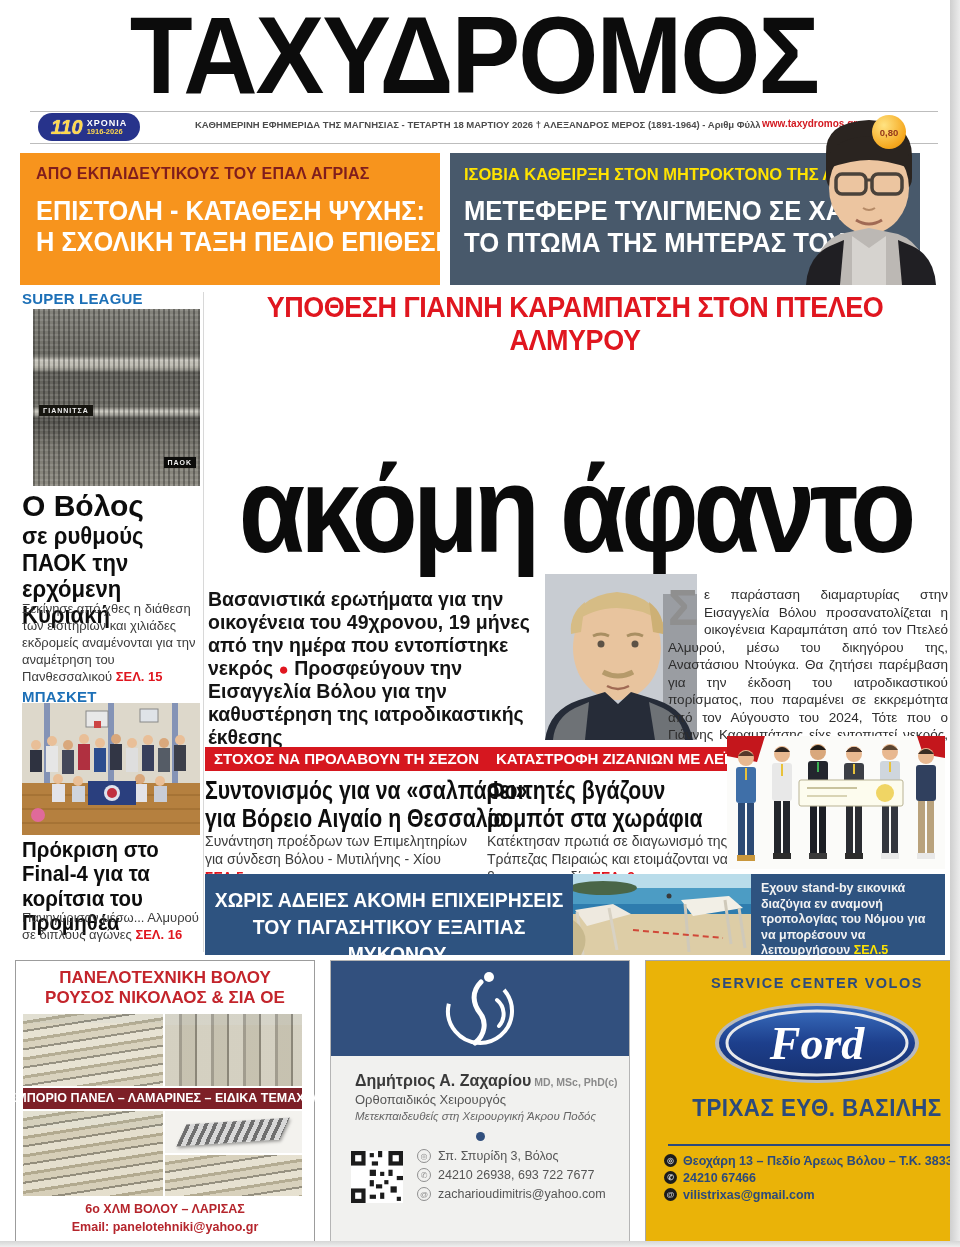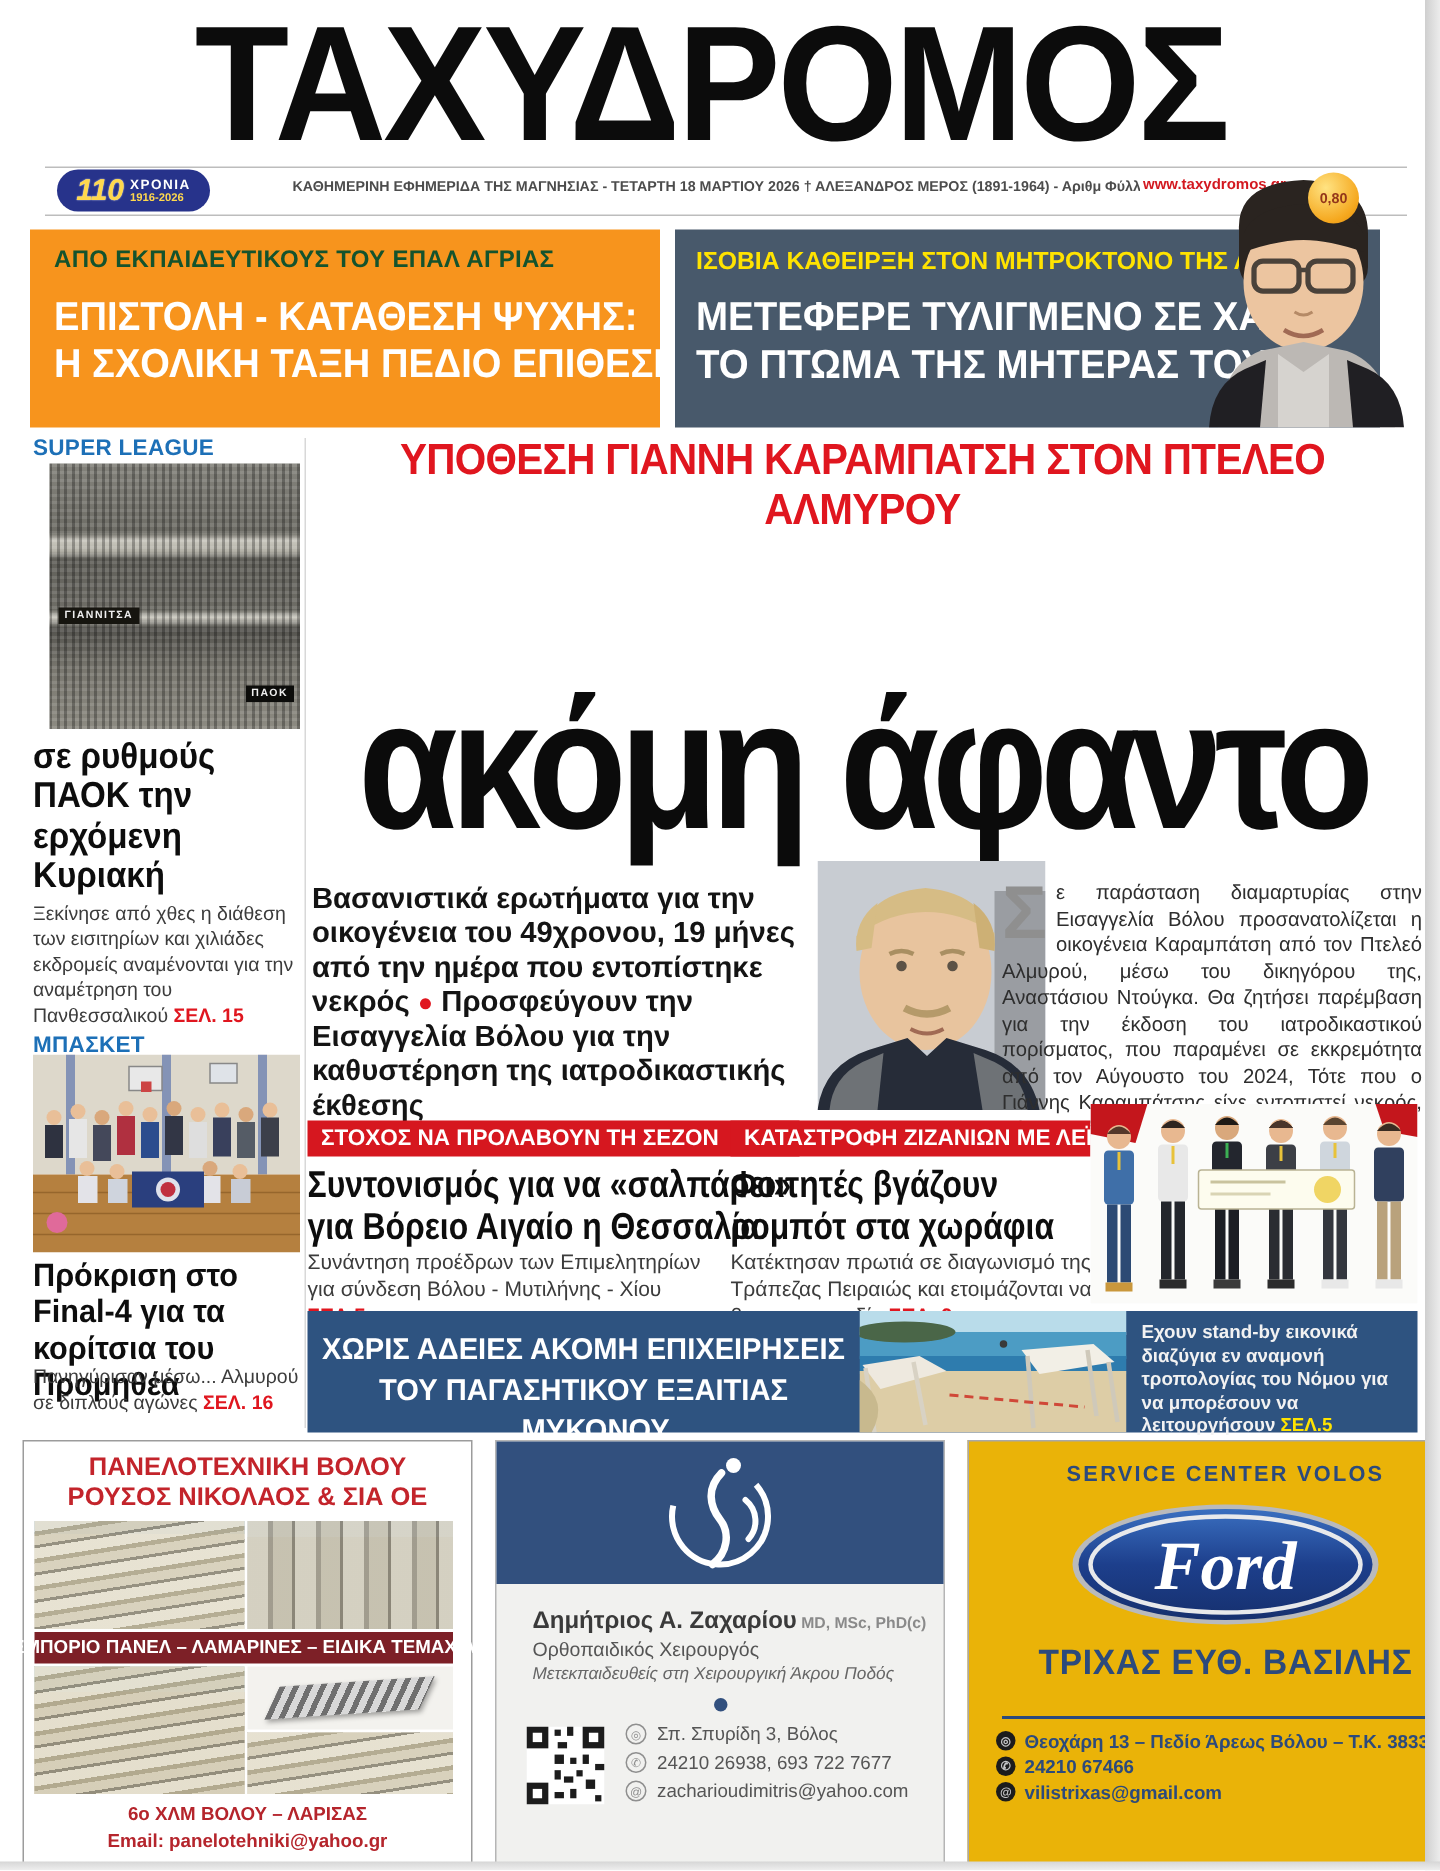--- a/index.html
+++ b/index.html
@@ -27,21 +27,21 @@
   .badge .rng { color:#ffd84d; font-size:7.5px; font-weight:bold; }
   .price { position:absolute; top:115px; left:872px; width:34px; height:34px; border-radius:50%;
            background:radial-gradient(circle at 35% 30%, #ffe382, #f5a71d 70%, #d98a10);
            display:flex; align-items:center; justify-content:center; font-size:9.5px; font-weight:bold; color:#93361a; z-index:7; }
 
   
   .photo-man { position:absolute; top:116px; left:806px; width:130px; height:169px; z-index:6; }
 
   
   .box-orange { position:absolute; top:153px; left:20px; width:420px; height:132px; background:#f7941d; padding:12px 16px; }
-  .box-orange .kick { color:#14532d; font-size:16px; font-weight:bold; letter-spacing:.2px; }
+  .box-orange .kick { color:#7f1d1d; font-size:16px; font-weight:bold; letter-spacing:.2px; }
   .box-orange .ttl  { margin-top:13px; color:#ffffff; font-size:27px; font-weight:bold; line-height:1.16; transform:scaleX(.94); transform-origin:left; white-space:nowrap; }
   .box-orange .pref { color:#8e1d1d; font-size:11px; font-weight:bold; margin-left:6px; }
 
   .box-slate { position:absolute; top:153px; left:450px; width:470px; height:132px; background:#48596b; padding:12px 14px; }
   .box-slate .kick { color:#ffe300; font-size:16.5px; font-weight:bold; }
   .box-slate .ttl  { margin-top:12px; color:#ffffff; font-size:27px; font-weight:bold; line-height:1.18; transform:scaleX(.95); transform-origin:left; white-space:nowrap; }
   .box-slate .pref { color:#ffe300; font-size:11px; font-weight:bold; margin-left:6px; }
 
   .col-divider { position:absolute; left:203px; top:292px; width:1px; height:660px; background:#d8d8d8; }
 
@@ -204,20 +204,21 @@
   </section>
 
   <div class="col-divider"></div>
 
   <div class="sec-label sl-label">SUPER LEAGUE</div>
   <div class="photo-crowd">
     <span class="crowd-banner crowd-b1">ΓΙΑΝΝΙΤΣΑ</span>
     <span class="crowd-banner crowd-b2">ΠΑΟΚ</span>
   </div>
   <div class="sl-head">
+    <span class="l1">Ο Βόλος</span>
     <span class="l2">σε ρυθμούς ΠΑΟΚ την ερχόμενη Κυριακή</span>
   </div>
   <p class="sl-body"><span>Ξεκίνησε από χθες η διάθεση των εισιτηρίων και χιλιάδες εκδρομείς αναμένονται για την αναμέτρηση του Πανθεσσαλικού </span><span class="pref-red">ΣΕΛ. 15</span></p>
 
   <div class="sec-label bk-label">ΜΠΑΣΚΕΤ</div>
   <div class="photo-gym">
     <svg width="178" height="132" viewBox="0 0 178 132">
       <rect width="178" height="80" fill="#ddd8cb"></rect>
       <rect x="22" y="0" width="6" height="80" fill="#4a66a8" opacity=".6"></rect>
       <rect x="86" y="0" width="6" height="80" fill="#4a66a8" opacity=".6"></rect>

